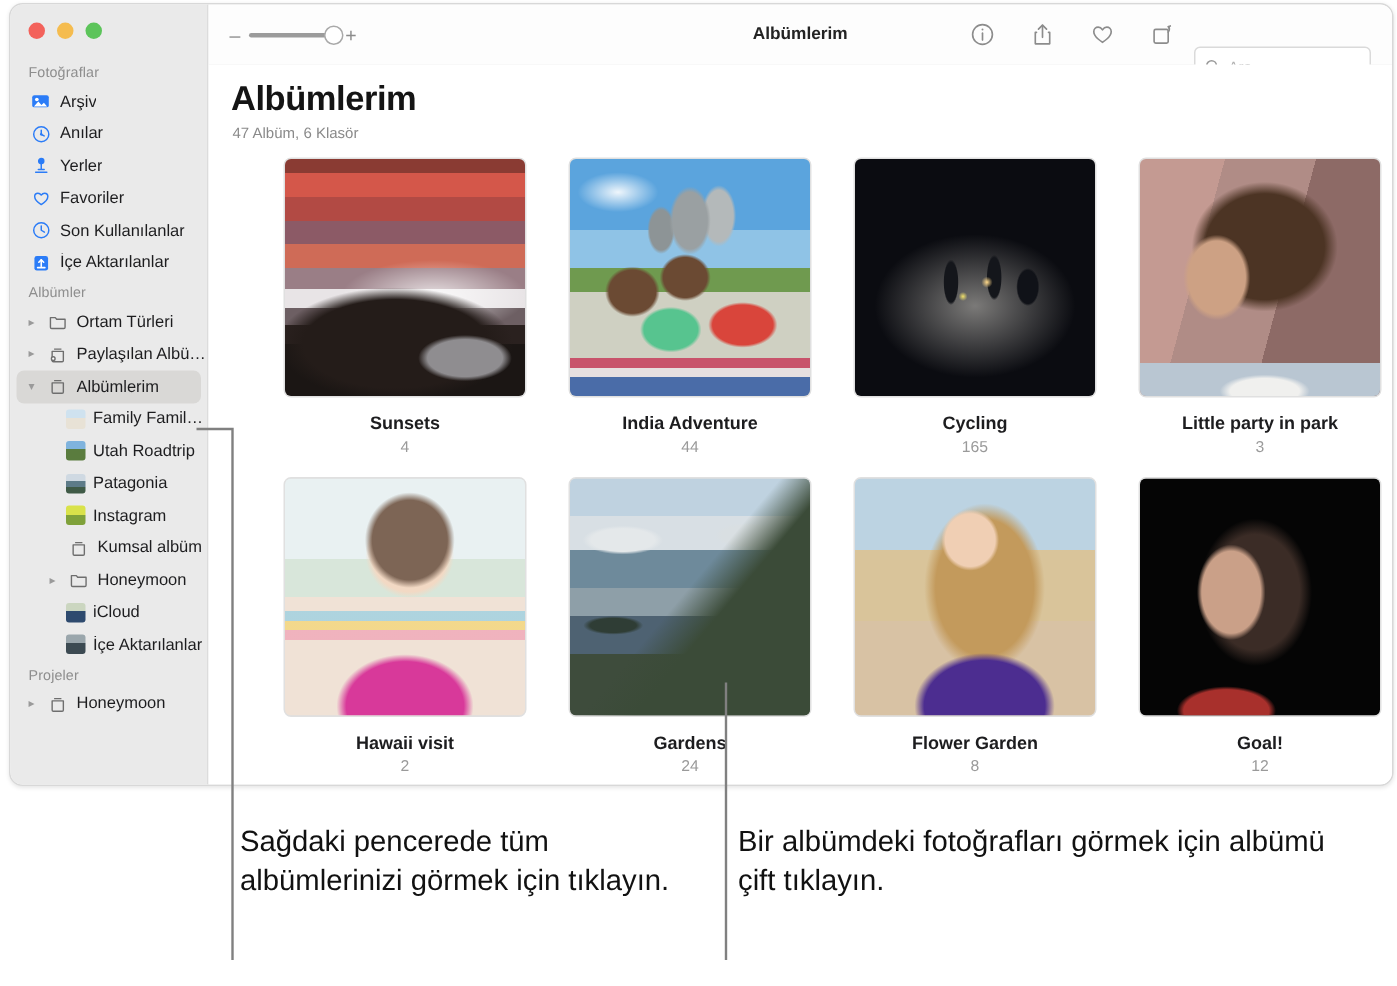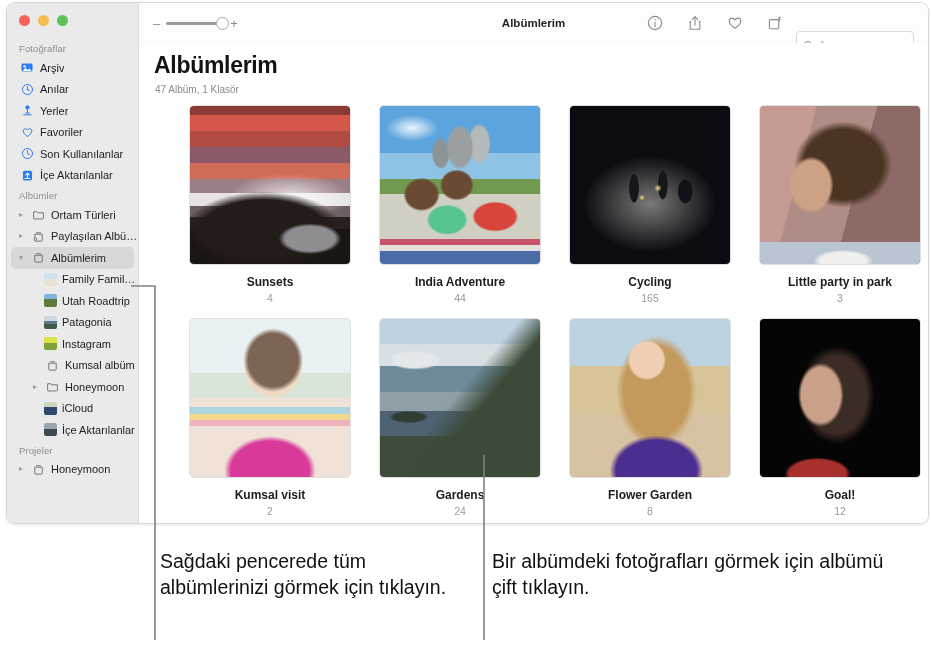--- a/index.html
+++ b/index.html
@@ -445,21 +445,21 @@
             <circle cx="6" cy="6" r="4.1"></circle>
               <path d="M9.2 9.2L12.4 12.4"></path>
           </svg>
         </span>
         <span class="ph">Ara</span>
       </div>
     </div>
 
     <div class="content">
       <div class="page-title">Albümlerim</div>
-      <div class="page-sub">47 Albüm, 1 Klasör</div>
+      <div class="page-sub">47 Albüm, 6 Klasör</div>
       <div class="grid" id="album-grid">
           <div class="cell">
             <div class="ph-thumb">
               <div class="layer" style="background:linear-gradient(#8a3b33 0 6%,#d4574a 6% 16%,#b24a44 16% 26%,#8c5a66 26% 36%,#cf6b57 36% 46%,#9a7e86 46% 55%,#e8e4e6 55% 63%,#6d5f63 63% 70%,#2a211f 70% 78%,#1b1614 78% 100%)"></div>
               <div class="layer" style="background:radial-gradient(ellipse 55% 22% at 62% 58%, rgba(255,255,255,0.78), rgba(255,255,255,0) 70%)"></div>
               <div class="layer" style="background:radial-gradient(ellipse 70% 34% at 46% 78%, #241c19 55%, rgba(36,28,25,0) 70%)"></div>
               <div class="layer" style="background:radial-gradient(ellipse 26% 13% at 75% 84%, #8f8d90 60%, rgba(143,141,144,0) 75%)"></div>
             </div>
             <div class="nm">Sunsets</div>
             <div class="ct">4</div>
@@ -498,21 +498,21 @@
             <div class="ct">3</div>
           </div>
           <div class="cell">
             <div class="ph-thumb">
               <div class="layer" style="background:linear-gradient(#e9f1f2 0 34%,#d8e6da 34% 50%,#f0e2d6 50% 100%)"></div>
               <div class="layer" style="background:linear-gradient(transparent 0 56%, rgba(120,200,230,.55) 56% 60%, rgba(245,210,90,.6) 60% 64%, rgba(240,140,170,.55) 64% 68%, transparent 68% 100%)"></div>
               <div class="layer" style="background:radial-gradient(ellipse 22% 22% at 52% 32%, #f2d9c4 72%, rgba(242,217,196,0) 84%)"></div>
               <div class="layer" style="background:radial-gradient(ellipse 26% 28% at 52% 26%, #7d6555 60%, rgba(125,101,85,0) 72%)"></div>
               <div class="layer" style="background:radial-gradient(ellipse 34% 26% at 50% 96%, #d8399a 72%, rgba(216,57,154,0) 84%)"></div>
             </div>
-            <div class="nm">Kumsal visit</div>
+            <div class="nm">Hawaii visit</div>
             <div class="ct">2</div>
           </div>
           <div class="cell">
             <div class="ph-thumb">
               <div class="layer" style="background:linear-gradient(#bfd2e0 0 16%,#d8dfe4 16% 30%,#6e8a9b 30% 46%,#8e9fa8 46% 58%,#4e6272 58% 74%,#3e4c3c 74% 100%)"></div>
               <div class="layer" style="background:radial-gradient(ellipse 22% 8% at 22% 26%, #e4e8ea 60%, rgba(228,232,234,0) 76%), radial-gradient(ellipse 18% 7% at 74% 24%, #d9dfe2 60%, rgba(217,223,226,0) 76%)"></div>
               <div class="layer" style="background:linear-gradient(130deg, rgba(52,66,50,0) 0 48%, #3b4b38 60% 100%)"></div>
               <div class="layer" style="background:radial-gradient(ellipse 16% 5% at 18% 62%, #2f3d35 60%, rgba(47,61,53,0) 78%)"></div>
             </div>
             <div class="nm">Gardens</div>

